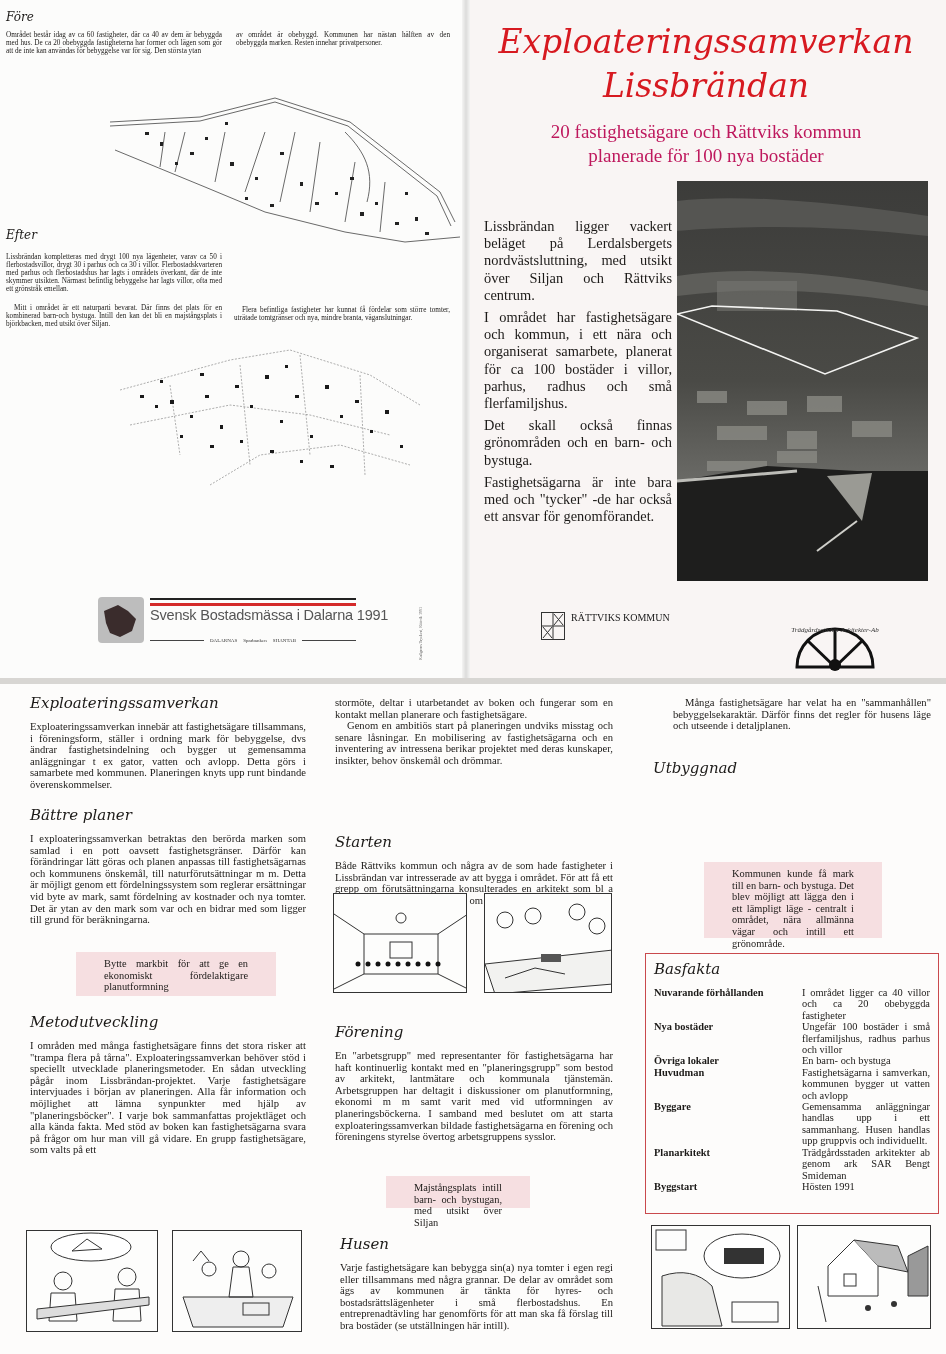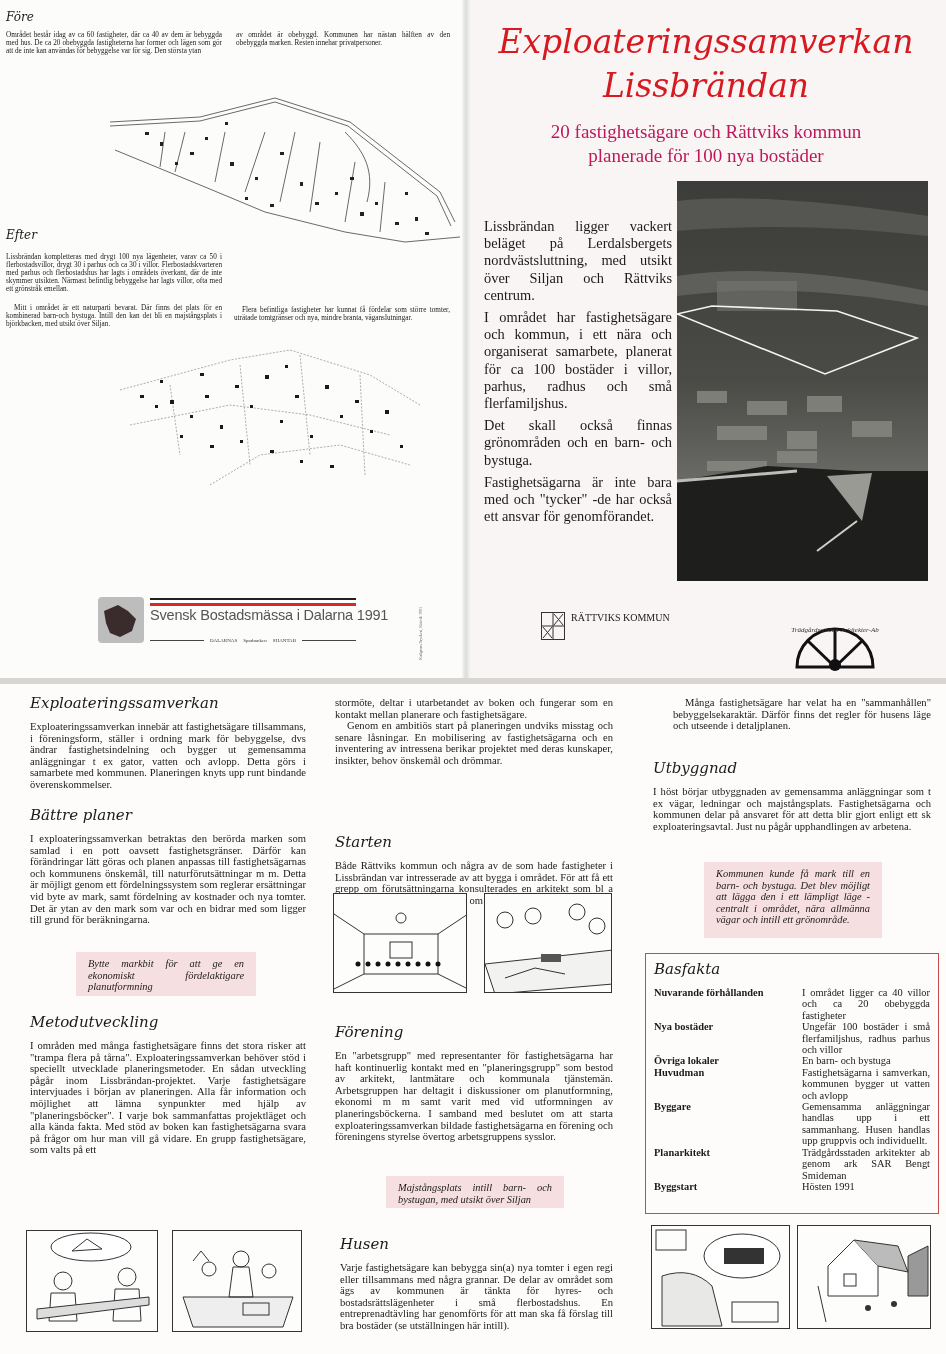--- a/index.html
+++ b/index.html
@@ -25,21 +25,21 @@
     font-family: "DejaVu Serif", serif; font-style: italic; font-size: 33px; line-height: 40px; }
   .subtitle { position: absolute; left: 466px; width: 480px; text-align: center;
     font-size: 19px; line-height: 23px; color: #be185d; }
   .lead { position: absolute; left: 484px; top: 218px; width: 188px; font-size: 14.4px; line-height: 17.2px; text-align: justify; }
   .lead p { margin-bottom: 5px; }
   .photo { position: absolute; left: 677px; top: 181px; width: 251px; height: 400px; background: #2a2a28; overflow: hidden; }
 
   
   .col { position: absolute; }
   .sec-h { font-family: "DejaVu Serif", serif; font-style: italic; font-size: 15px; line-height: 20px; margin-bottom: 8px; }
-  .note { background: #f6dfe1; font-size: 10.4px; line-height: 11.6px; padding: 6px 12px; text-align: justify; font-style: italic; }
+  .note { background: #f6dfe1; font-size: 10.4px; line-height: 11.6px; padding: 6px 28px; text-align: justify; }
   .facts { position: absolute; left: 645px; top: 953px; width: 294px; height: 261px; border: 1.5px solid #c9494d; padding: 5px 8px; }
   .facts table { border-collapse: collapse; width: 100%; }
   .facts td { font-size: 10.4px; line-height: 11.4px; vertical-align: top; padding: 0; }
   .facts td.k { font-weight: bold; width: 148px; }
   .facts td.v { text-align: justify; }
 
   .cartoon { position: absolute; border: 1px solid #333; background: #fdfdfc; overflow: hidden; }
 </style>
 </head>
 <body>
@@ -210,21 +210,21 @@
 </div>
 
 <div class="col" style="left:30px; top:693px; width:276px;">
   <div class="sec-h">Exploateringssamverkan</div>
   <div class="body">Exploateringssamverkan innebär att fastighetsägare tillsammans, i föreningsform, ställer i ordning mark för bebyggelse, dvs ändrar fastighetsindelning och bygger ut gemensamma anläggningar t ex gator, vatten och avlopp. Detta görs i samarbete med kommunen. Planeringen knyts upp runt bindande överenskommelser.</div>
 </div>
 <div class="col" style="left:30px; top:805px; width:276px;">
   <div class="sec-h">Bättre planer</div>
   <div class="body">I exploateringssamverkan betraktas den berörda marken som samlad i en pott oavsett fastighetsgränser. Därför kan förändringar lätt göras och planen anpassas till fastighetsägarnas och kommunens önskemål, till naturförutsättningar m m. Detta är möjligt genom ett fördelningssystem som reglerar ersättningar vid byte av mark, samt fördelning av kostnader och nya tomter. Det är ytan av den mark som var och en bidrar med som ligger till grund för beräkningarna.</div>
 </div>
-<div class="note" style="position:absolute; left:76px; top:952px; width:180px; height:44px;">Bytte markbit för att ge en ekonomiskt fördelaktigare planutformning</div>
+<div class="note" style="position:absolute; left:76px; top:952px; width:200px; height:44px;">Bytte markbit för att ge en ekonomiskt fördelaktigare planutformning</div>
 
 <div class="col" style="left:30px; top:1012px; width:276px;">
   <div class="sec-h">Metodutveckling</div>
   <div class="body">I områden med många fastighetsägare finns det stora risker att "trampa flera på tårna". Exploateringssamverkan behöver stöd i speciellt utvecklade planeringsmetoder. En sådan utveckling pågår inom Lissbrändan-projektet. Varje fastighetsägare intervjuades i början av planeringen. Alla får information och möjlighet att lämna synpunkter med hjälp av "planeringsböcker". I varje bok sammanfattas projektläget och alla kända fakta. Med stöd av boken kan fastighetsägarna svara på frågor om hur man vill gå vidare. En grupp fastighetsägare, som valts på ett</div>
 </div>
 
 <div class="cartoon" style="left:26px; top:1230px; width:132px; height:102px;">
   <svg width="132" height="102" viewBox="0 0 132 102">
     <ellipse cx="64" cy="16" rx="40" ry="14" fill="#fff" stroke="#333"></ellipse>
     <path d="M45 20 L60 8 L75 18 Z" fill="none" stroke="#333"></path>
@@ -282,33 +282,32 @@
     <path d="M0 70 L128 56 L128 90 L10 100 Z" fill="#f2f2f0" stroke="#333"></path>
     <path d="M20 84 L50 74 L80 80" fill="none" stroke="#333"></path>
     <rect x="56" y="60" width="20" height="8" fill="#555"></rect>
   </svg>
 </div>
 
 <div class="col" style="left:335px; top:1022px; width:278px;">
   <div class="sec-h">Förening</div>
   <div class="body">En "arbetsgrupp" med representanter för fastighetsägarna har haft kontinuerlig kontakt med en "planeringsgrupp" som bestod av arkitekt, lantmätare och kommunala tjänstemän. Arbetsgruppen har deltagit i diskussioner om planutformning, ekonomi m m samt varit med vid utformningen av planeringsböckerna. I samband med beslutet om att starta exploateringssamverkan bildade fastighetsägarna en förening och föreningens styrelse övertog arbetsgruppens sysslor.</div>
 </div>
-<div class="note" style="position:absolute; left:386px; top:1176px; width:178px; height:32px;">Majstångsplats intill barn- och bystugan, med utsikt över Siljan</div>
+<div class="note" style="position:absolute; left:386px; top:1176px; width:144px; height:32px;">Majstångsplats intill barn- och bystugan, med utsikt över Siljan</div>
 
 <div class="col" style="left:340px; top:1234px; width:273px;">
   <div class="sec-h">Husen</div>
   <div class="body">Varje fastighetsägare kan bebygga sin(a) nya tomter i egen regi eller tillsammans med några grannar. De delar av området som ägs av kommunen är tänkta för hyres- och bostadsrättslägenheter i små flerbostadshus. En entreprenadtävling har genomförts för att man ska få förslag till bra bostäder (se utställningen här intill).</div>
 </div>
 
 <div class="col" style="left:653px; top:697px; width:278px;">
   <div class="body" style="text-indent:12px;margin-left:20px;">Många fastighetsägare har velat ha en "sammanhållen" bebyggelsekaraktär. Därför finns det regler för husens läge och utseende i detaljplanen.</div>
 </div>
 <div class="col" style="left:653px; top:758px; width:278px;">
   <div class="sec-h">Utbyggnad</div>
-  <div class="body">I höst börjar utbyggnaden av gemensamma anläggningar som t ex vägar, ledningar och majstångsplats. Fastighetsägarna och kommunen delar på ansvaret för att detta blir gjort enligt ett sk exploateringsavtal. Just nu pågår upphandlingen av arbetena.</div>
 </div>
 <div class="note" style="position:absolute; left:704px; top:862px; width:178px; height:76px;">Kommunen kunde få mark till en barn- och bystuga. Det blev möjligt att lägga den i ett lämpligt läge - centralt i området, nära allmänna vägar och intill ett grönområde.</div>
 
 <div class="facts">
   <div class="sec-h" style="">Basfakta</div>
   <table>
     <tbody>
         <tr>
           <td class="k">Nuvarande förhållanden</td>
           <td class="v">I området ligger ca 40 villor och ca 20 obebyggda fastigheter</td>

